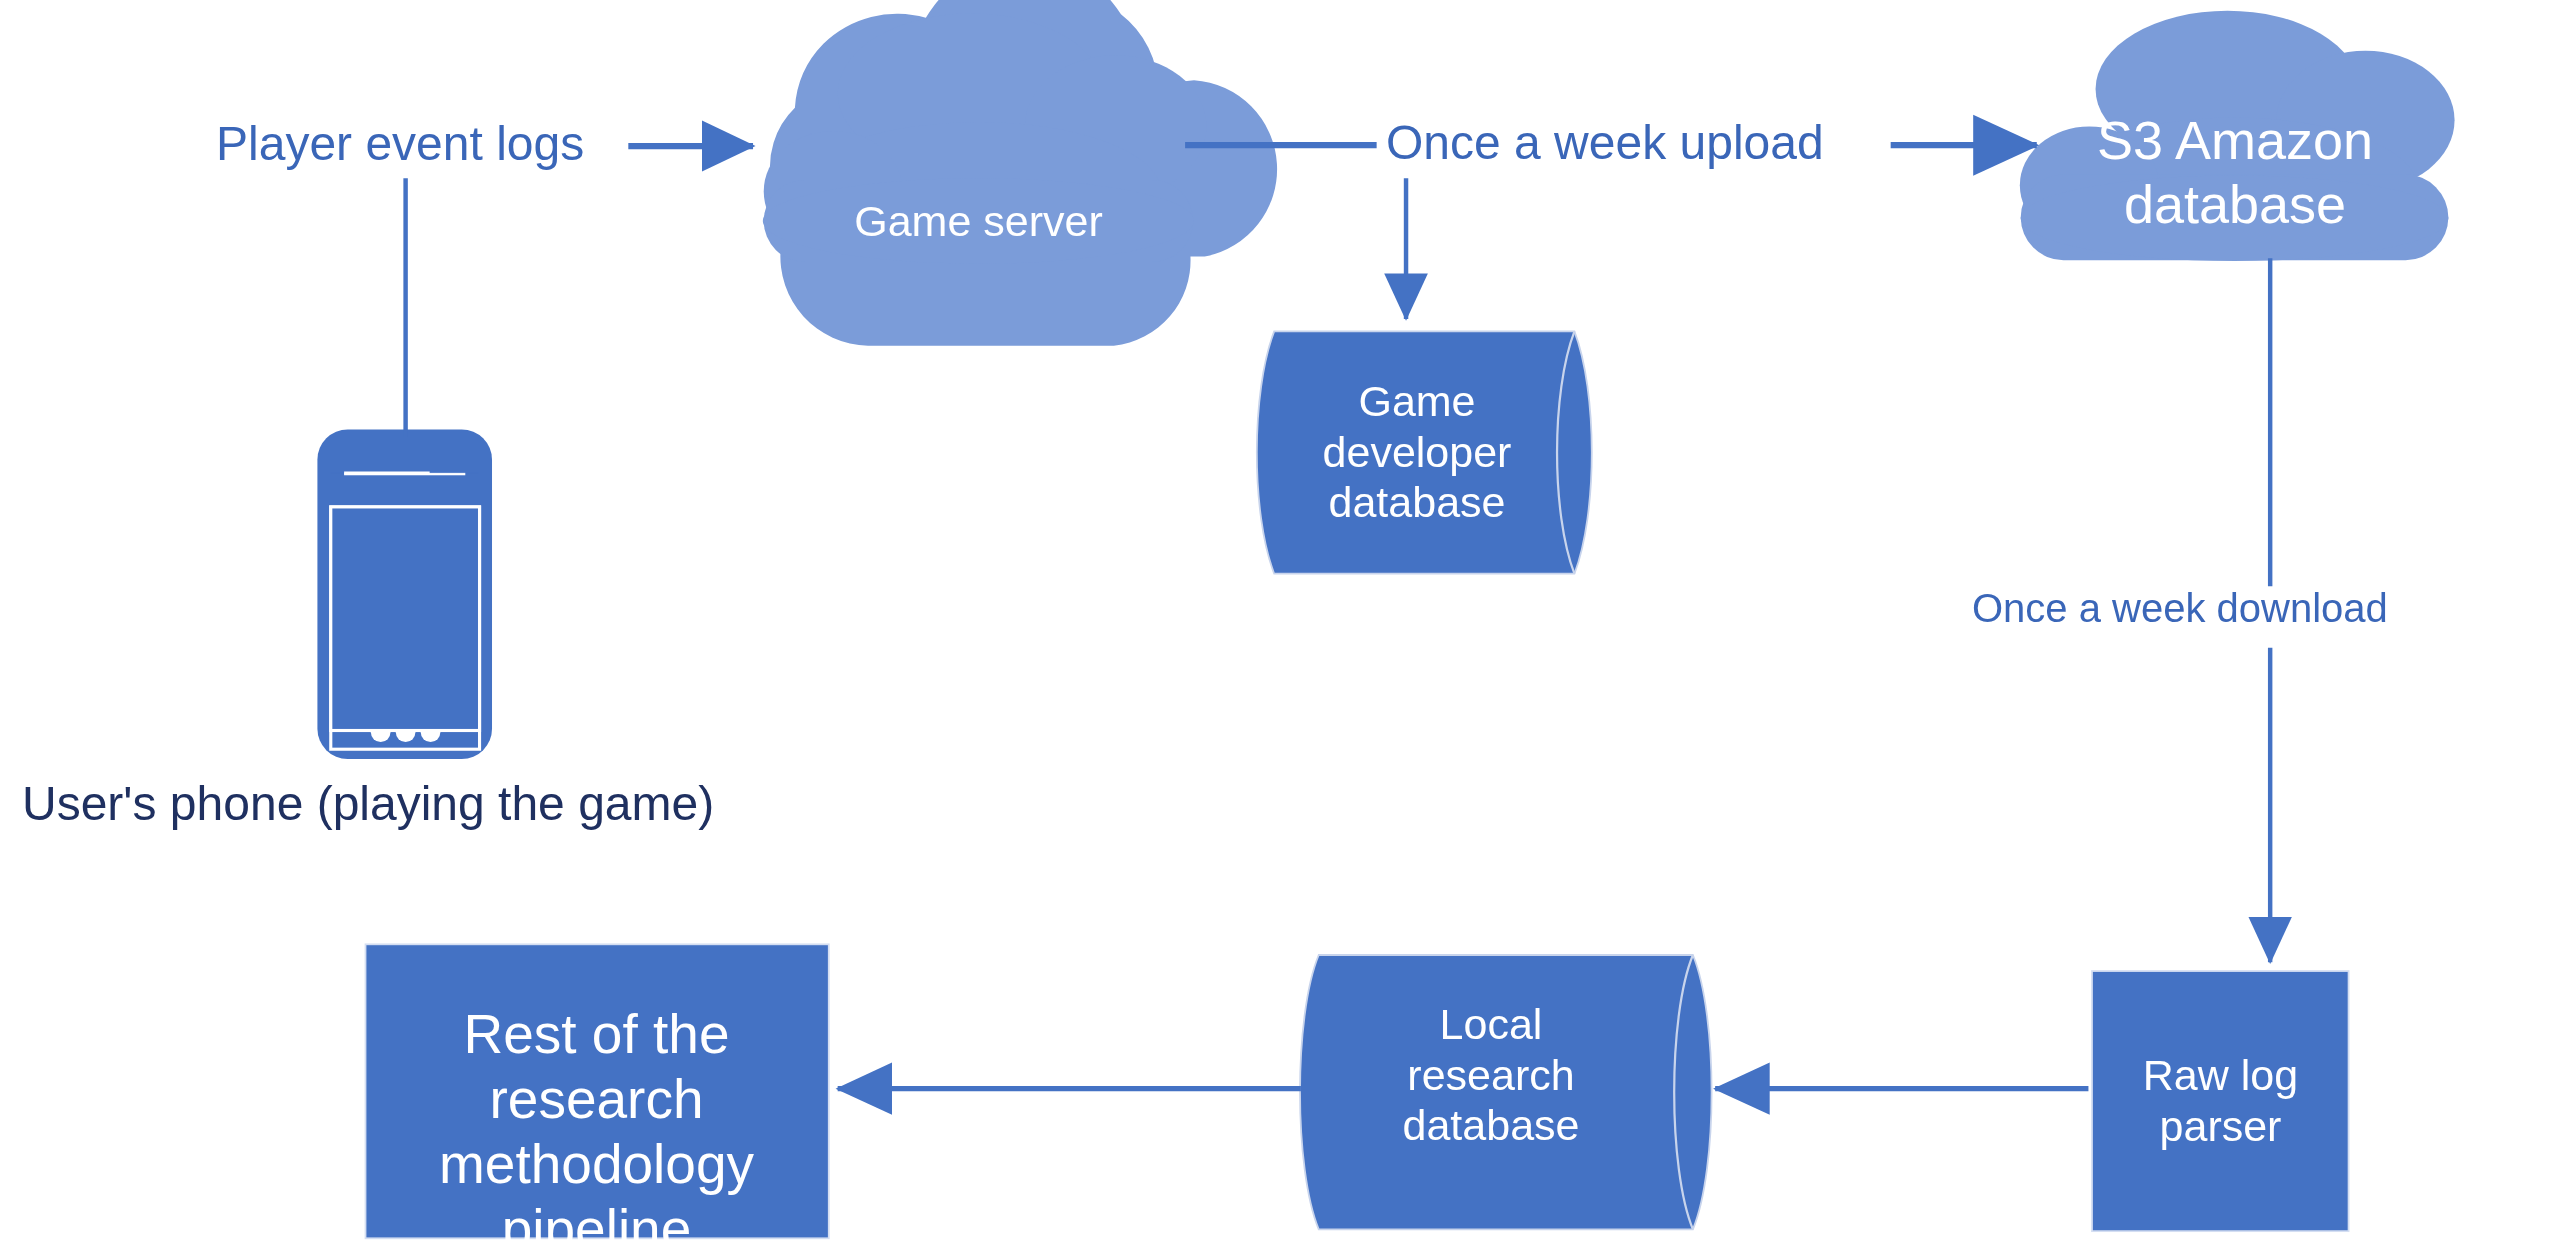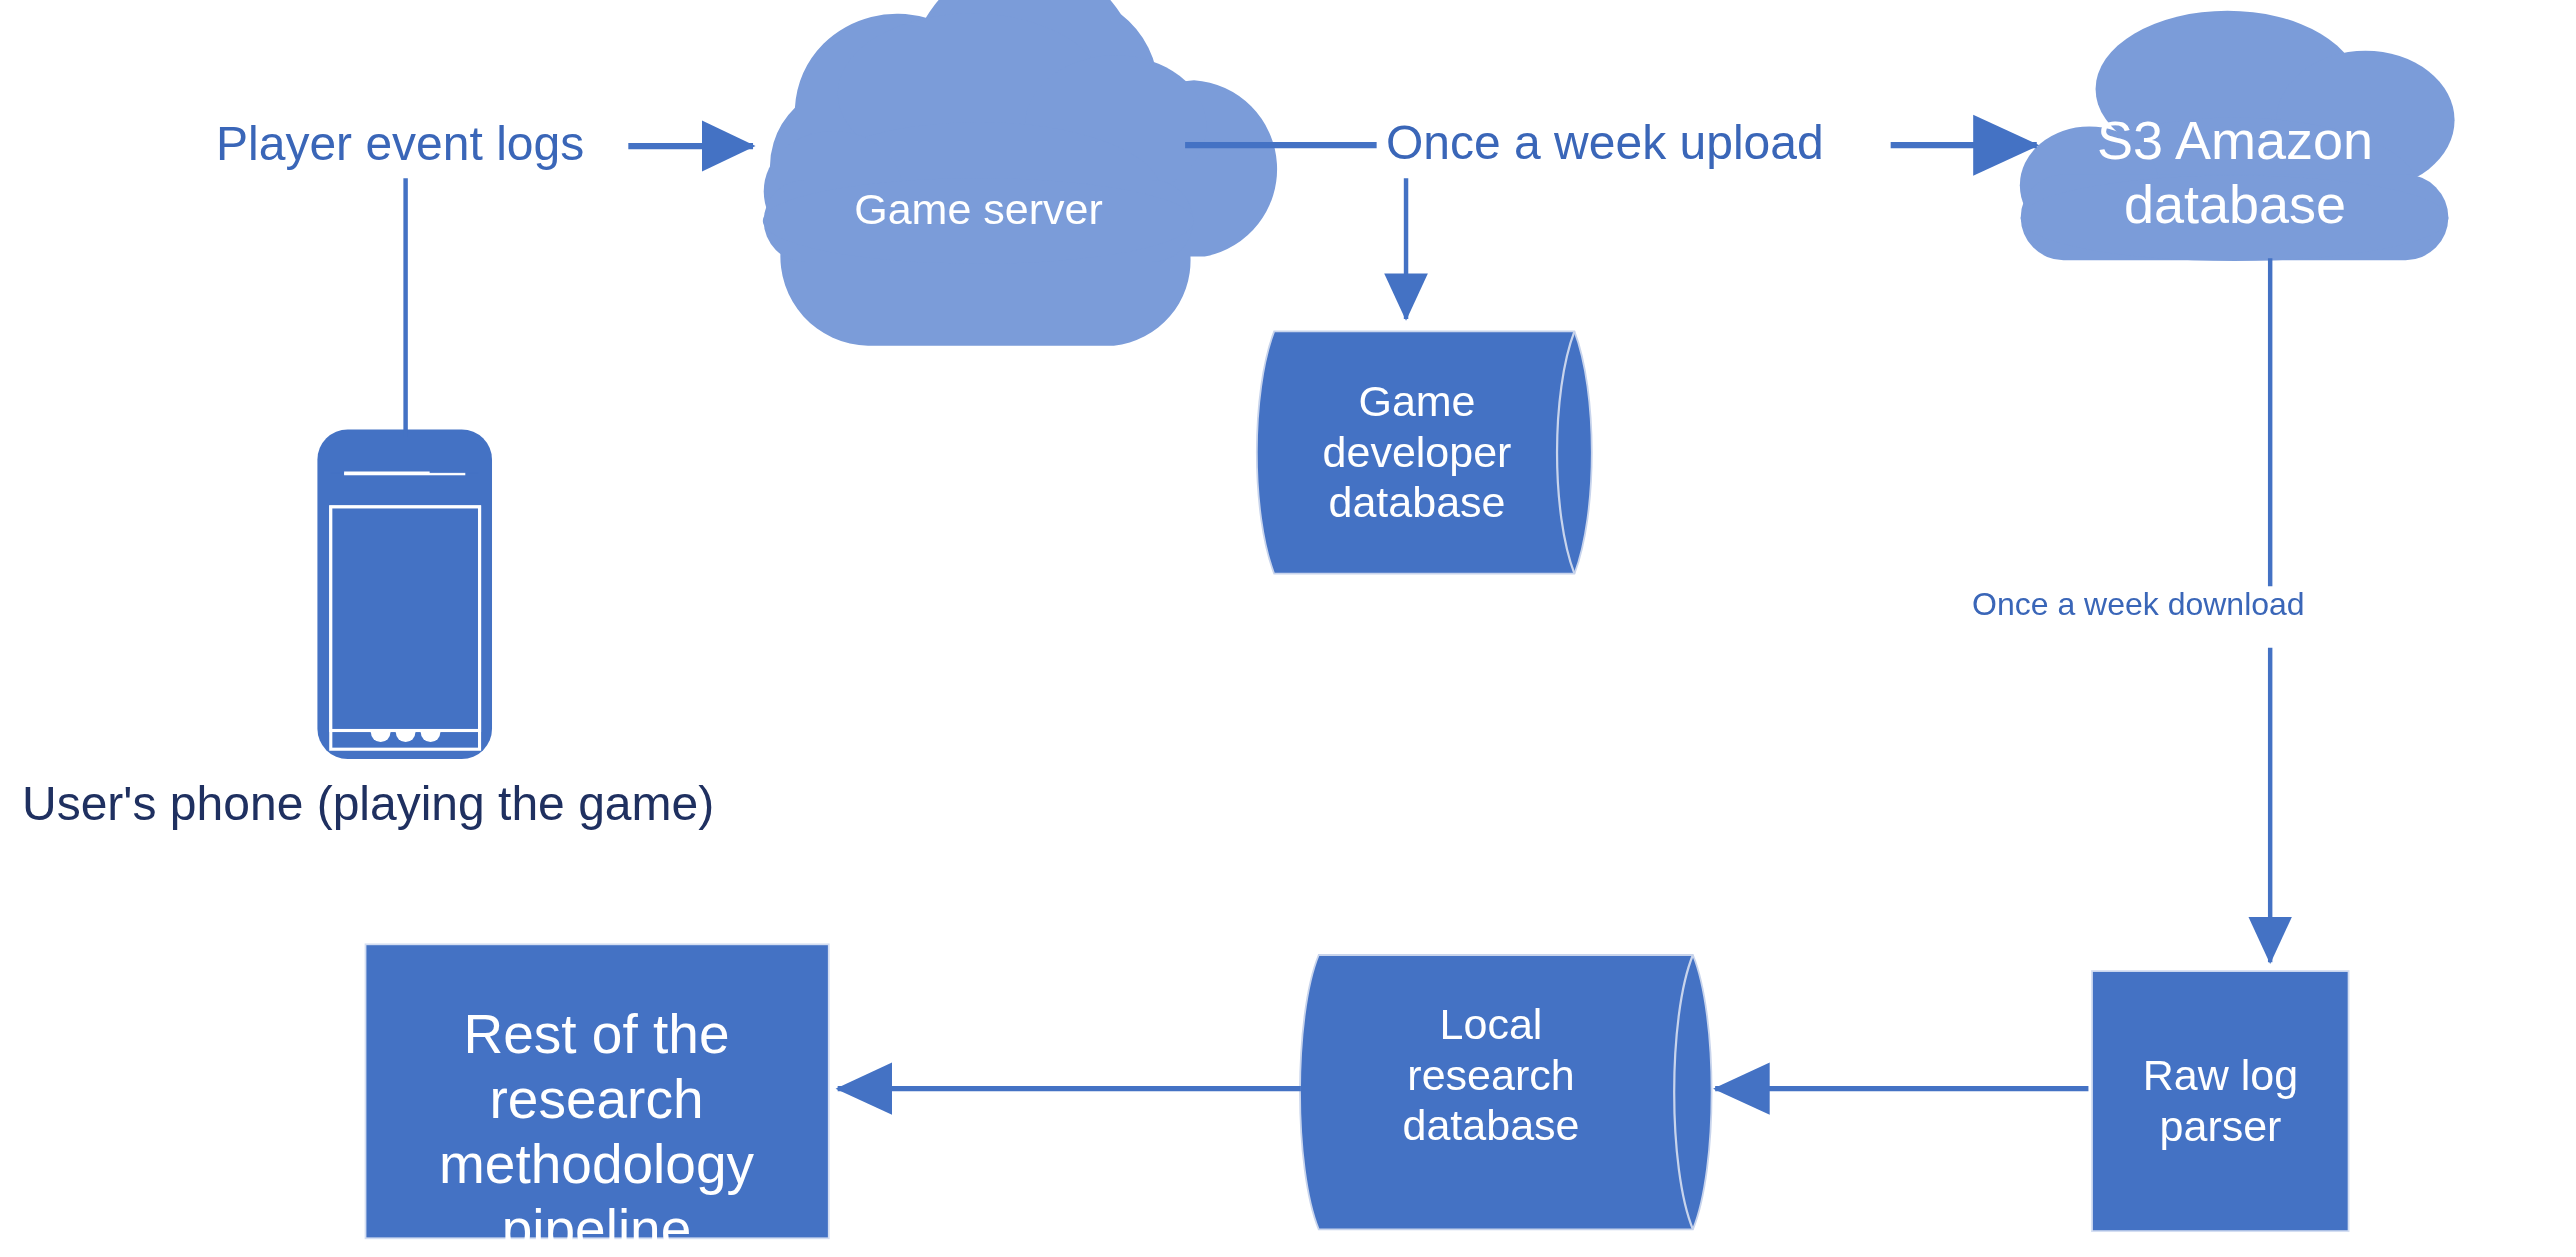--- a/index.html
+++ b/index.html
@@ -155,21 +155,21 @@
     <line x1="1578" y1="200" x2="1578" y2="358" stroke="#4472C4" stroke-width="5" marker-end="url(#arrowDown)"></line>
 
     <line x1="2548" y1="290" x2="2548" y2="658" stroke="#4472C4" stroke-width="5"></line>
     <line x1="2548" y1="727" x2="2548" y2="1080" stroke="#4472C4" stroke-width="5" marker-end="url(#arrowDown)"></line>
 
     <line x1="2344" y1="1222" x2="1925" y2="1222" stroke="#4472C4" stroke-width="6" marker-end="url(#arrowLeft)"></line>
 
     <line x1="1460" y1="1222" x2="940" y2="1222" stroke="#4472C4" stroke-width="6" marker-end="url(#arrowLeft)"></line>
   </svg>
 
-  <div class="node-label" style="left:764px; top:166px; width:429px; height:86px; font-size:43px;">Game server</div>
+  <div class="node-label" style="left:764px; top:178px; width:429px; height:86px; font-size:43px;">Game server</div>
 
   <div class="node-label" style="left:1270px; top:331px; width:294px; height:242px; font-size:43px;">Game
 developer
 database</div>
 
   <div class="node-label" style="left:2030px; top:98px; width:410px; height:150px; font-size:54px;">S3 Amazon
 database</div>
 
   <div class="node-label" style="left:2092px; top:971px; width:257px; height:260px; font-size:43px;">Raw log
 parser</div>
@@ -180,18 +180,18 @@
 
   <div class="node-label" style="left:365px; top:945px; width:463px; height:374px; font-size:55px;">Rest of the
 research
 methodology
 pipeline</div>
 
   <div class="edge-label" style="left:216px; top:120px; font-size:48px;">Player event logs</div>
 
   <div class="edge-label" style="left:1386px; top:119px; font-size:48px;">Once a week upload</div>
 
-  <div class="edge-label" style="left:1972px; top:588px; font-size:32px;">Once a week download</div>
+  <div class="edge-label" style="left:1972px; top:588px; font-size:40px;">Once a week download</div>
 
   <div class="caption-label" style="left:22px; top:780px; font-size:48px;">User's phone (playing the game)</div>
 
 </div>
 
 
 </body></html>

